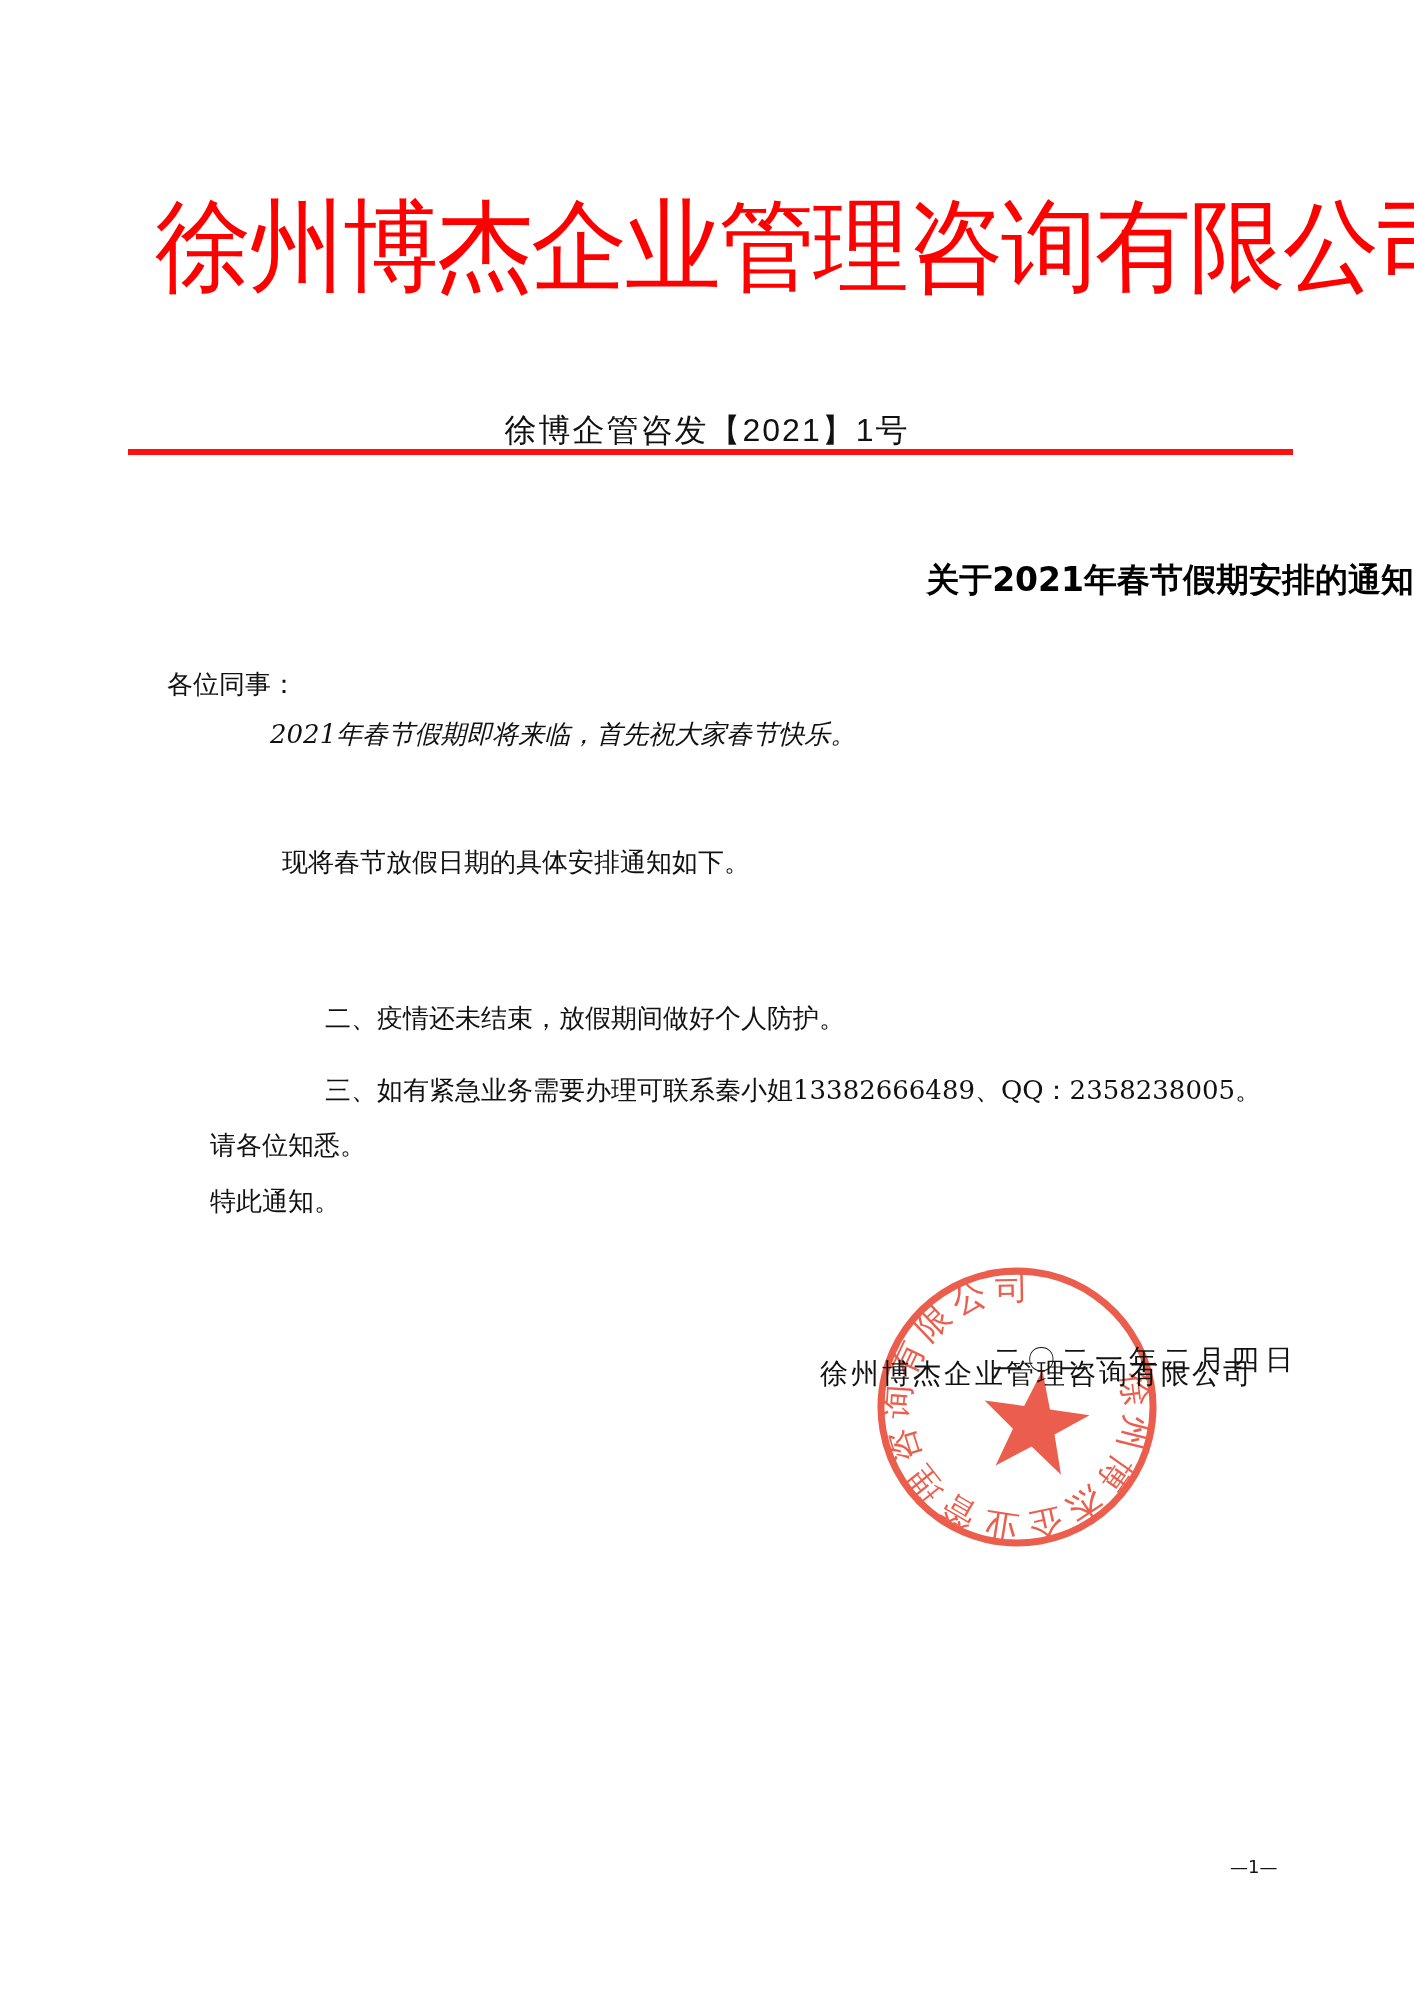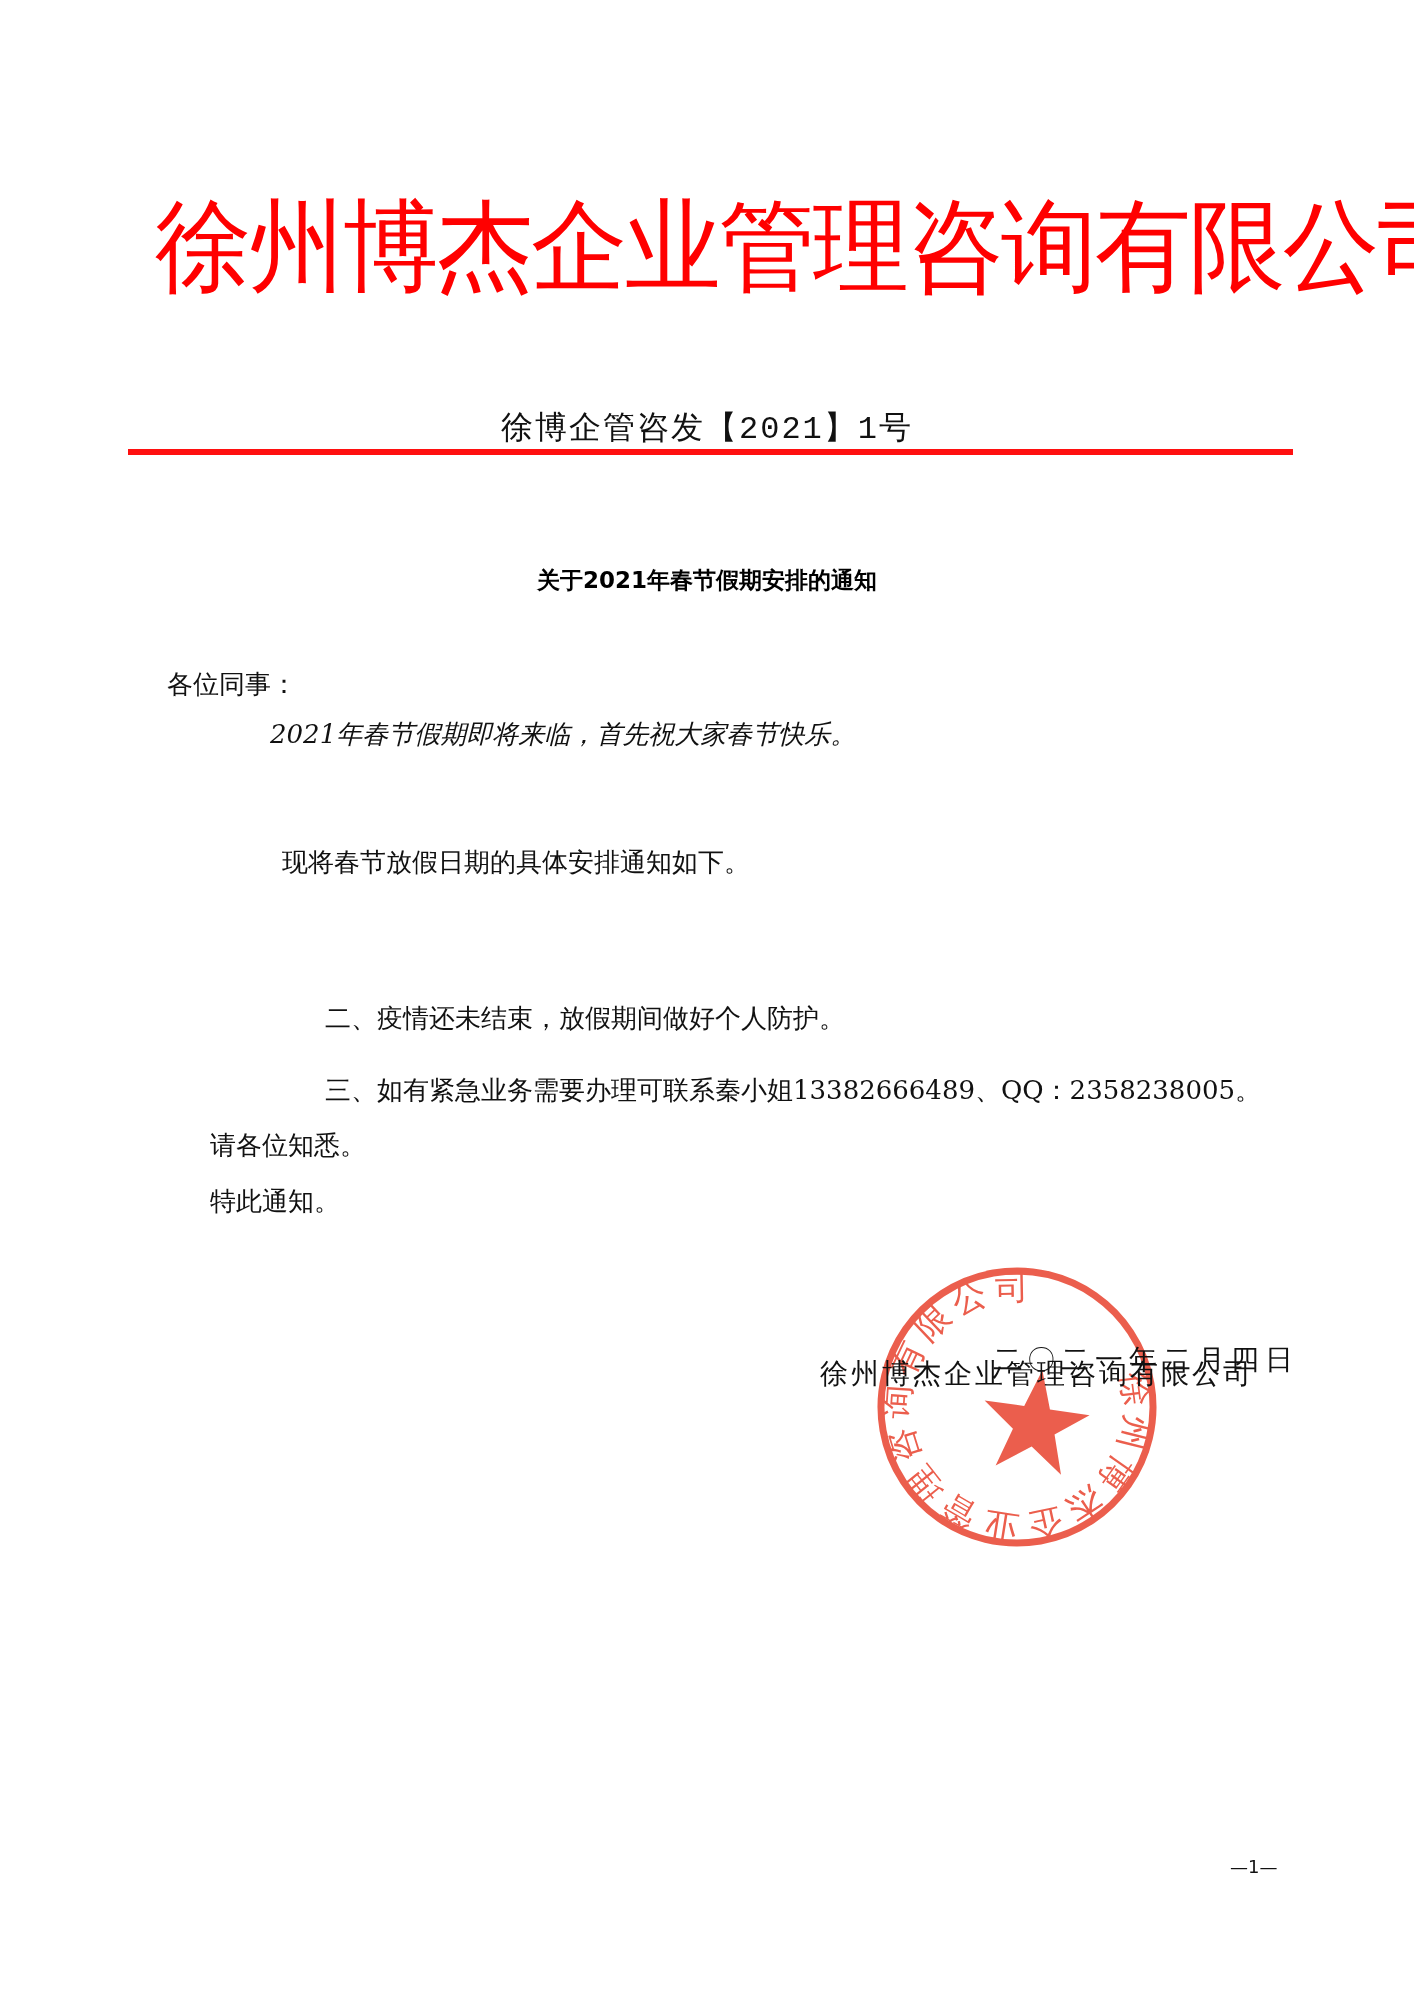--- a/index.html
+++ b/index.html
@@ -8,29 +8,29 @@
     .abs { position: absolute; white-space: nowrap; }
     .masthead {
       left: 155px; top: 192px; width: 1120px; height: 110px;
       color: #ff0000; font-family: "Liberation Serif", "DejaVu Serif", serif;
       font-size: 96px; line-height: 110px; text-align: center;
       letter-spacing: -2px;
       transform: scaleY(1.05);
     }
     .docno {
       left: 0; width: 1414px; top: 410px; text-align: center;
-      font-family: Liberation Mono, monospace;
+      font-family: Liberation Sans, sans-serif;
       font-size: 32px; line-height: 40px; color: #111;
       letter-spacing: 2px;
     }
     .rule { left: 128px; top: 449px; width: 1165px; height: 6px; background: #ff1010; }
     .title {
-      left: 0; width: 1414px; top: 558px; text-align: center;
+      left: 0; width: 1414px; top: 558px; text-align: right;
       font-family: "DejaVu Sans", "Liberation Sans", sans-serif;
-      font-weight: bold; font-size: 23px; line-height: 44px; color: #000;
+      font-weight: bold; font-size: 33px; line-height: 44px; color: #000;
     }
     .body-text {
       font-family: "DejaVu Serif", "Liberation Serif", serif;
       font-size: 26px; line-height: 36px; color: #111; margin-left: 37px;
     }
     .sign {
       font-family: "DejaVu Sans", "Liberation Sans", sans-serif;
       font-size: 28px; line-height: 36px; color: #111; letter-spacing: 3px;
     }
     .pageno {

